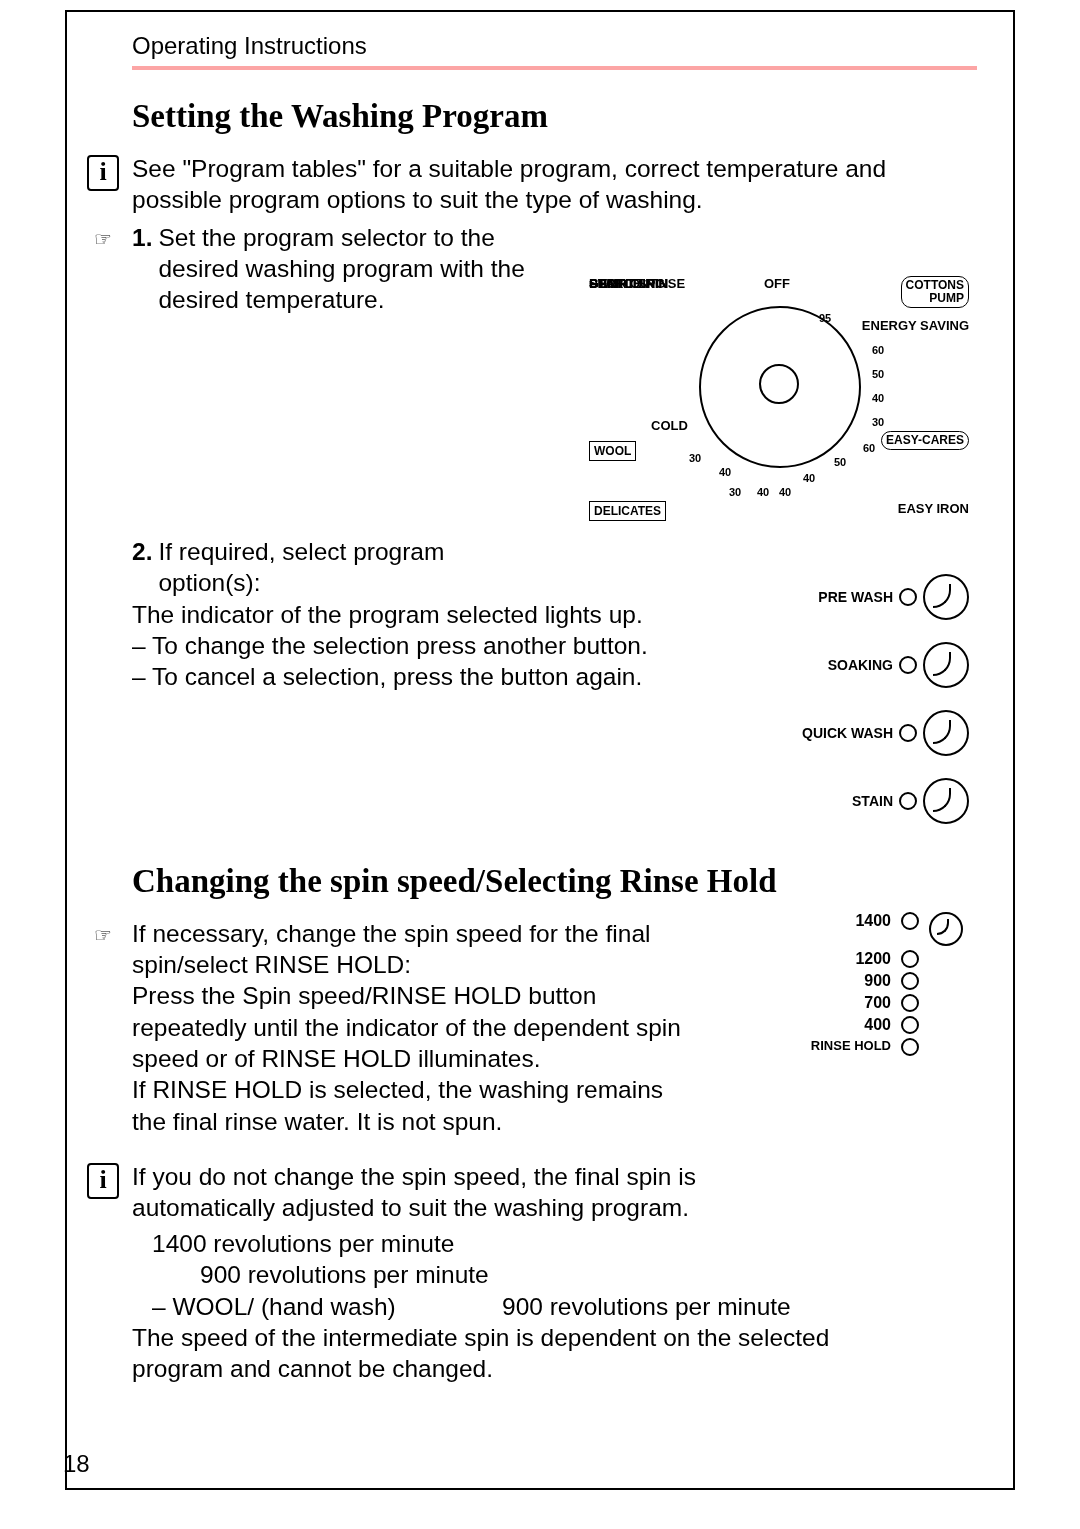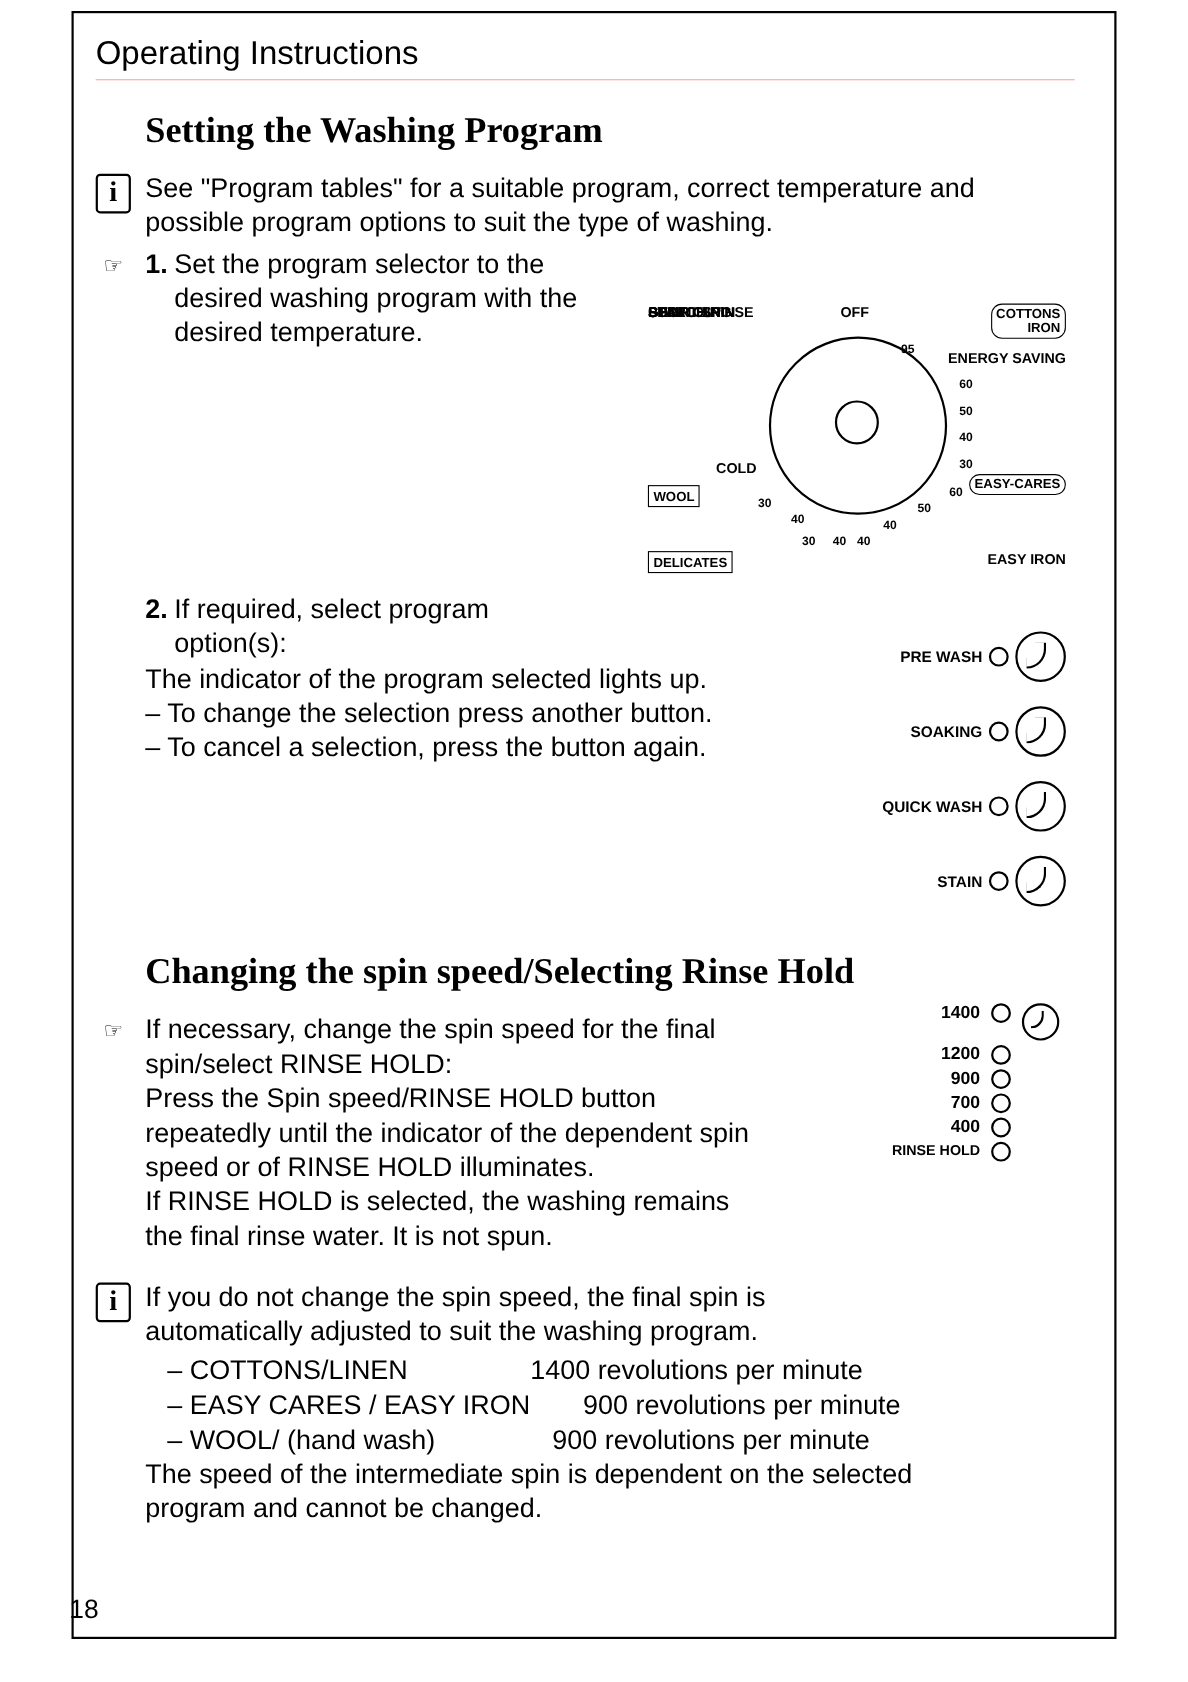--- a/index.html
+++ b/index.html
@@ -11,23 +11,24 @@
   }
   .page {
     border: 2px solid #000;
     margin: 10px 65px 10px 65px;
     padding: 20px 36px 30px 20px;
     position: relative;
     height: 1480px;
     box-sizing: border-box;
   }
   .header {
-    font-size: 30px;
+    font-size: 24px;
+    margin-left: 45px;
     padding-bottom: 6px;
-    border-bottom: 1px solid #fca5a5;
+    border-bottom: 4px solid #fca5a5;
   }
   h2 {
     font-family: "Times New Roman", serif;
     font-weight: bold;
     font-size: 33px;
     margin: 28px 0 18px 45px;
   }
   .info-icon {
     display: inline-block;
     width: 28px;
@@ -221,21 +222,21 @@
     <div class="dial-knob"></div>
     <div class="dial-label" style="left:0;top:0">SHORT SPIN</div>
     <div class="dial-label" style="left:0;top:28">SPIN</div>
     <div class="dial-label" style="left:0;top:58">PUMP OUT</div>
     <div class="dial-label" style="left:0;top:86">STARCHING</div>
     <div class="dial-label" style="left:0;top:116">GENTLE RINSE</div>
     <div class="dial-label" style="left:62px;top:142px">COLD</div>
     <div class="box-label" style="left:0;top:165px">WOOL</div>
     <div class="box-label" style="left:0;top:225px">DELICATES</div>
     <div class="dial-label" style="left:175px;top:0">OFF</div>
-    <div class="rounded-box" style="right:0;top:0;text-align:right"><span>COTTONS</span><br><span>IRON</span></div>
+    <div class="rounded-box" style="right:0;top:0;text-align:right"><span>COTTONS</span><br><span>PUMP</span></div>
     <div class="dial-label" style="right:0;top:42px">ENERGY SAVING</div>
     <div class="rounded-box" style="right:0;top:155px;text-align:right">EASY-CARES</div>
     <div class="dial-label" style="right:0;top:225px">EASY IRON</div>
     <span class="tiny" style="left:230px;top:36px">95</span>
     <span class="tiny" style="left:283px;top:68px">60</span>
     <span class="tiny" style="left:283px;top:92px">50</span>
     <span class="tiny" style="left:283px;top:116px">40</span>
     <span class="tiny" style="left:283px;top:140px">30</span>
     <span class="tiny" style="left:274px;top:166px">60</span>
     <span class="tiny" style="left:245px;top:180px">50</span>
@@ -321,25 +322,23 @@
         <span class="small-led"></span>
       </div>
   </div>
 
   <div class="row body-text" style="margin-top:24px">
     <div class="col-icon"><span class="info-icon">i</span></div>
     <div class="col-text">
       <div style="max-width:640px">If you do not change the spin speed, the final spin is automatically adjusted to suit the washing program.</div>
       <div class="rpm-table">
         <div class="rpm-row">
-            <div class="rpm-col1">– COTTONS/LINEN</div>
             <div class="rpm-col2">1400 revolutions per minute</div>
           </div>
         <div class="rpm-row">
-            <div class="rpm-col1">– EASY CARES / EASY IRON</div>
             <div class="rpm-col2" style="padding-left:48px">900 revolutions per minute</div>
           </div>
         <div class="rpm-row">
             <div class="rpm-col1">– WOOL/    (hand wash)</div>
             <div class="rpm-col2" style="padding-left:20px">900 revolutions per minute</div>
           </div>
       </div>
       <div style="max-width:720px">The speed of the intermediate spin is dependent on the selected program and cannot be changed.</div>
     </div>
   </div>

